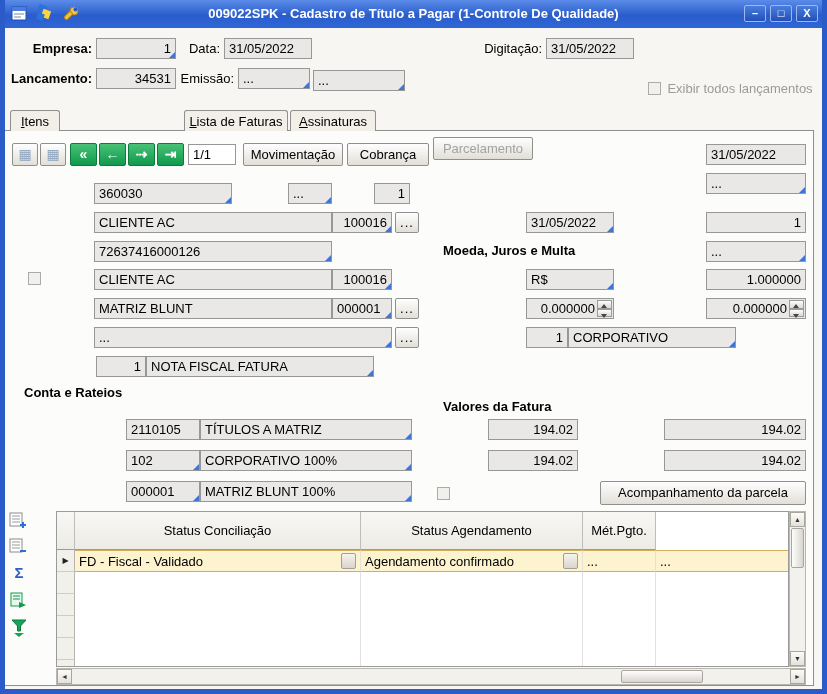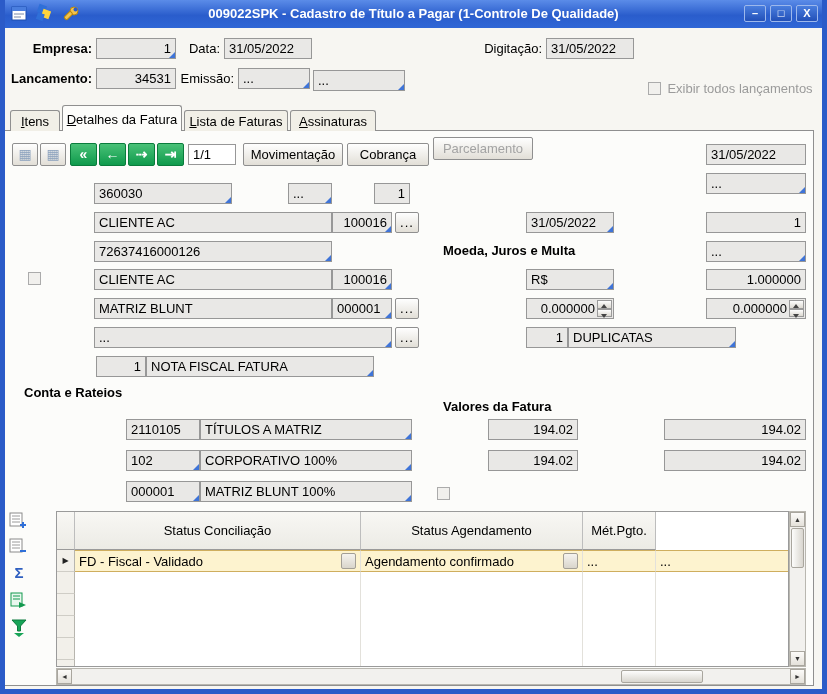--- a/index.html
+++ b/index.html
@@ -109,21 +109,20 @@
 
   <span class="lbl b" style="left:4px;top:71px;width:88px">Lancamento:</span>
   <div class="fld num" style="left:96px;top:68px;width:80px">34531</div>
   <span class="lbl" style="left:180px;top:71px;width:54px">Emissão:</span>
   <div class="fld q" style="left:238px;top:68px;width:72px">...</div>
   <div class="fld q" style="left:313px;top:70px;width:92px">...</div>
   <span class="cb disabled" style="left:648px;top:82px"></span>
   <span class="lbl gray" style="left:665px;top:81px;width:150px;text-align:center">Exibir todos lançamentos</span>
 
   <div class="tab" style="left:10px;width:50px">Itens</div>
-  <div class="tab active" style="left:62px;width:120px">Detalhes da Fatura</div>
   <div class="tab" style="left:184px;width:104px">Lista de Faturas</div>
   <div class="tab" style="left:290px;width:86px">Assinaturas</div>
   <div class="panel"></div>
 
   <div class="btn disabled" style="left:12px;top:143px;width:26px;color:#8aa0bc;font-size:14px;z-index:2">▦</div>
   <div class="btn disabled" style="left:40px;top:143px;width:26px;color:#8aa0bc;font-size:14px;z-index:2">▦</div>
   <div class="gbtn" style="left:70px;top:143px;z-index:2">«</div>
   <div class="gbtn" style="left:99px;top:143px;z-index:2">←</div>
   <div class="gbtn" style="left:128px;top:143px;z-index:2">⇢</div>
   <div class="gbtn" style="left:157px;top:143px;z-index:2">⇥</div>
@@ -187,21 +186,21 @@
         <i class="up"></i>
         <i class="dn"></i>
       </span>
   </div>
 
   <span class="lbl" style="left:16px;top:330px;width:74px">Documento:</span>
   <div class="fld q" style="left:94px;top:327px;width:298px;z-index:2">...</div>
   <div class="btn dot3" style="left:395px;top:327px;width:24px;height:21px;line-height:19px;z-index:2">...</div>
   <span class="lbl" style="left:452px;top:330px;width:70px">Tipo Doc.:</span>
   <div class="fld num" style="left:526px;top:327px;width:42px;z-index:2">1</div>
-  <div class="fld q" style="left:568px;top:327px;width:168px;z-index:2">DUPLICATAS</div>
+  <div class="fld q" style="left:568px;top:327px;width:168px;z-index:2">CORPORATIVO</div>
 
   <span class="lbl" style="left:4px;top:359px;width:88px">Espécie Série:</span>
   <div class="fld num" style="left:96px;top:356px;width:50px;z-index:2">1</div>
   <div class="fld q" style="left:146px;top:356px;width:228px;z-index:2">NOTA FISCAL FATURA</div>
 
   <span class="sect" style="left:24px;top:385px;z-index:2">Conta e Rateios</span>
   <span class="sect" style="left:443px;top:399px;z-index:2">Valores da Fatura</span>
 
   <span class="lbl" style="left:72px;top:422px;width:50px">Conta:</span>
   <div class="fld" style="left:126px;top:419px;width:74px;z-index:2">2110105</div>
@@ -217,20 +216,21 @@
   <span class="lbl" style="left:440px;top:453px;width:44px">Saldo:</span>
   <div class="fld num" style="left:488px;top:450px;width:90px;z-index:2">194.02</div>
   <span class="lbl" style="left:600px;top:453px;width:60px">Saldo R$:</span>
   <div class="fld num" style="left:664px;top:450px;width:142px;z-index:2">194.02</div>
 
   <span class="lbl" style="left:82px;top:484px;width:40px">Filial:</span>
   <div class="fld q" style="left:126px;top:481px;width:74px;z-index:2">000001</div>
   <div class="fld q" style="left:200px;top:481px;width:212px;z-index:2">MATRIZ BLUNT 100%</div>
   <span class="cb disabled" style="left:437px;top:487px;z-index:2"></span>
   <span class="lbl gray" style="left:454px;top:486px;width:150px;text-align:left">Usar letras na parcela</span>
+  <div class="btn" style="left:600px;top:481px;width:206px;height:24px;line-height:22px;z-index:2">Acompanhamento da parcela</div>
 
   <span class="stripicon" style="left:8px;top:510px">
     <svg width="18" height="18" viewBox="0 0 18 18">
         <rect x="1" y="2" width="12" height="13" fill="#fff" stroke="#8a8a8a"></rect>
         <line x1="3" y1="5" x2="11" y2="5" stroke="#9a9a9a"></line>
         <line x1="3" y1="8" x2="11" y2="8" stroke="#9a9a9a"></line>
         <line x1="3" y1="11" x2="11" y2="11" stroke="#9a9a9a"></line>
         <line x1="14" y1="11" x2="14" y2="17" stroke="#2f6fd8" stroke-width="2"></line>
         <line x1="11" y1="14" x2="17" y2="14" stroke="#2f6fd8" stroke-width="2"></line>
       </svg>

